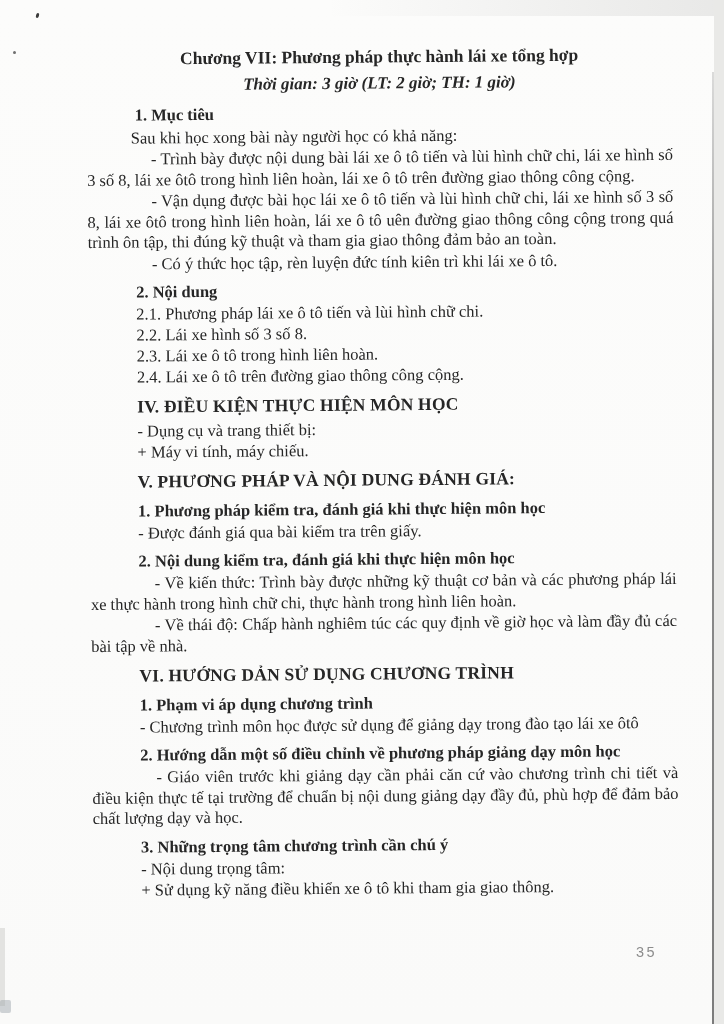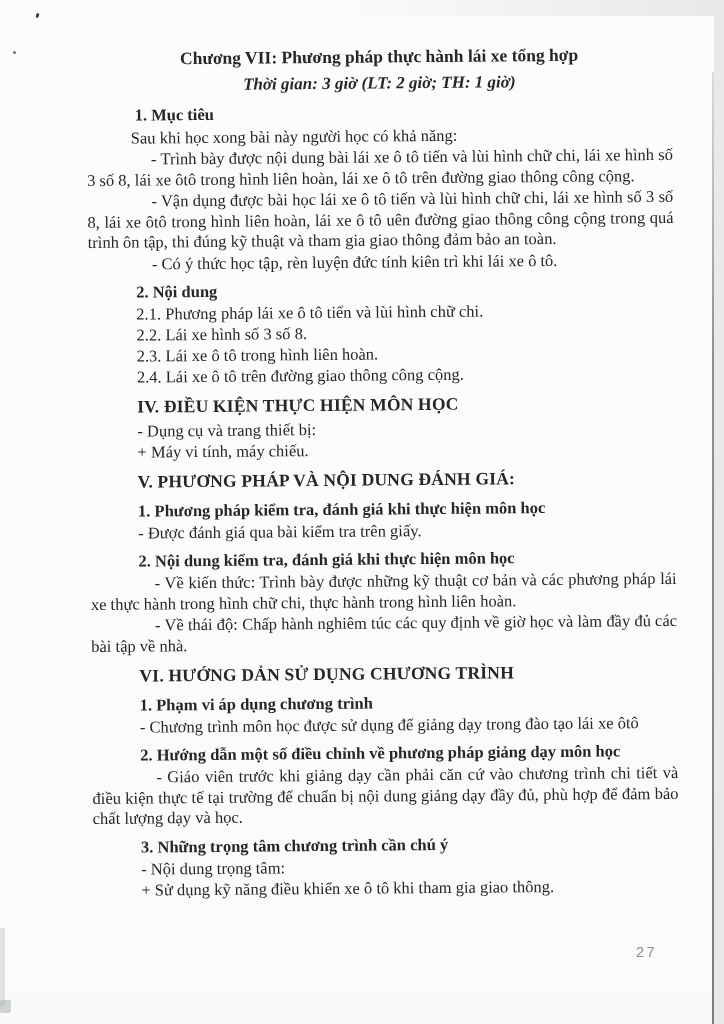--- a/index.html
+++ b/index.html
@@ -83,13 +83,13 @@
   <p class="h-sec">VI. HƯỚNG DẢN SỬ DỤNG CHƯƠNG TRÌNH</p>
   <p class="h-sub">1. Phạm vi áp dụng chương trình</p>
   <p class="item">- Chương trình môn học được sử dụng để giảng dạy trong đào tạo lái xe ôtô</p>
   <p class="h-sub">2. Hướng dẫn một số điều chỉnh về phương pháp giảng dạy môn học</p>
   <p class="para">- Giáo viên trước khi giảng dạy cần phải căn cứ vào chương trình chi tiết và điều kiện thực tế tại trường để chuẩn bị nội dung giảng dạy đầy đủ, phù hợp để đảm bảo chất lượng dạy và học.</p>
   <p class="h-sub">3. Những trọng tâm chương trình cần chú ý</p>
   <p class="item">- Nội dung trọng tâm:</p>
   <p class="item">+ Sử dụng kỹ năng điều khiển xe ô tô khi tham gia giao thông.</p>
 </div>
 
-<div class="page-number">27</div>
+<div class="page-number">35</div>
 
 </body></html>

